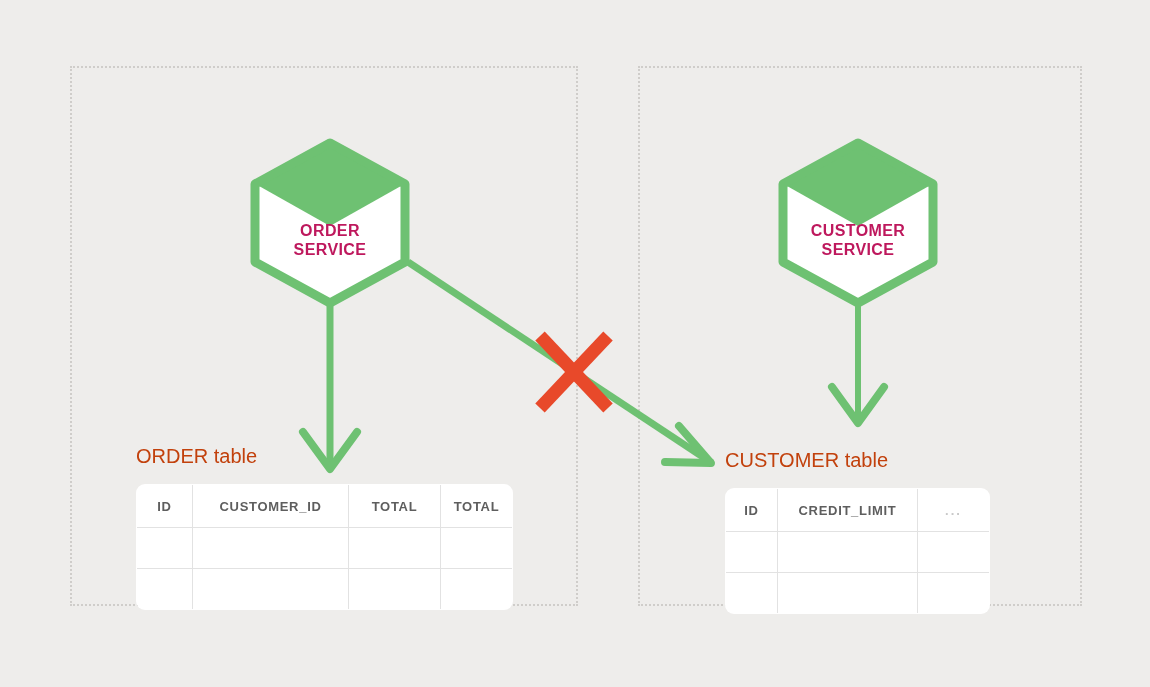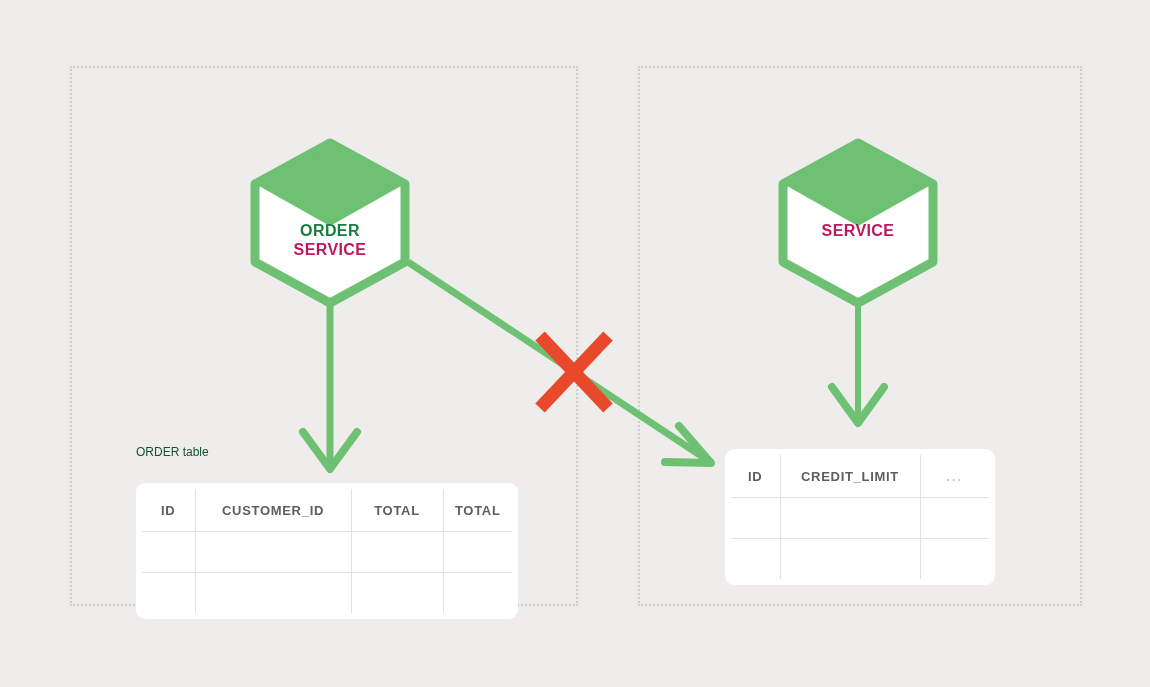--- a/index.html
+++ b/index.html
@@ -40,21 +40,21 @@
     left: 0;
     width: 100%;
     text-align: center;
     line-height: 1.18;
     pointer-events: none;
   }
   .node-label .name {
     display: block;
     font-size: 16px;
     font-weight: bold;
-    color: #15803d;
+    color: #be185d;
     letter-spacing: .4px;
   }
   .node-label .kind {
     display: block;
     font-size: 16px;
     font-weight: bold;
     color: #be185d;
     letter-spacing: .4px;
   }
   #node-order    { left: 245px; top: 138px; }
@@ -66,29 +66,29 @@
   #arrow-layer {
     position: absolute;
     left: 0; top: 0;
     width: 1150px; height: 687px;
     pointer-events: none;
   }
 
   
   .table-block { position: absolute; }
   .table-caption {
-    font-size: 12px;
-    color: #14532d;
-    margin-bottom: 24px;
+    font-size: 20px;
+    color: #c2410c;
+    margin-bottom: 16px;
     white-space: nowrap;
   }
   table.db-table {
     border-collapse: collapse;
     background: #ffffff;
-    border: 6px solid #22c55e;
+    border: 1px solid #22c55e;
     border-radius: 9px;
     overflow: hidden;
     table-layout: fixed;
   }
   table.db-table th,
   table.db-table td {
     border: 1px solid #e2e2e2;
     padding: 0;
     height: 40px;
     font-size: 13px;
@@ -170,20 +170,21 @@
           <path d="M85 5 L160 46 L160 124 L85 165 L10 124 L10 46 Z"></path>
         </clipPath>
       </defs>
       <path d="M85 5 L160 46 L160 124 L85 165 L10 124 L10 46 Z" fill="#ffffff"></path>
       <g clip-path="url(#hexclip-customer)">
         <path d="M0 -10 L170 -10 L170 40 L85 88 L0 40 Z" fill="#6ec172"></path>
       </g>
       <path d="M85 5 L160 46 L160 124 L85 165 L10 124 L10 46 Z" fill="none" stroke="#6ec172" stroke-width="9" stroke-linejoin="round"></path>
     </svg>
     <div class="node-label">
+      <span class="name">CUSTOMER</span>
       <span class="kind">SERVICE</span>
     </div>
   </div>
 
   <div class="table-block" id="table-order">
     <div class="table-caption">ORDER table</div>
     <table class="db-table">
       <colgroup>
         <col style="width:56px">
           <col style="width:156px">
@@ -209,20 +210,21 @@
           <td></td>
           <td></td>
           <td></td>
           <td></td>
         </tr>
       </tbody>
     </table>
   </div>
 
   <div class="table-block" id="table-customer">
+    <div class="table-caption">CUSTOMER table</div>
     <table class="db-table">
       <colgroup>
         <col style="width:52px">
           <col style="width:140px">
           <col style="width:72px">
       </colgroup>
       <thead>
         <tr>
           <th>ID</th>
           <th>CREDIT_LIMIT</th>

